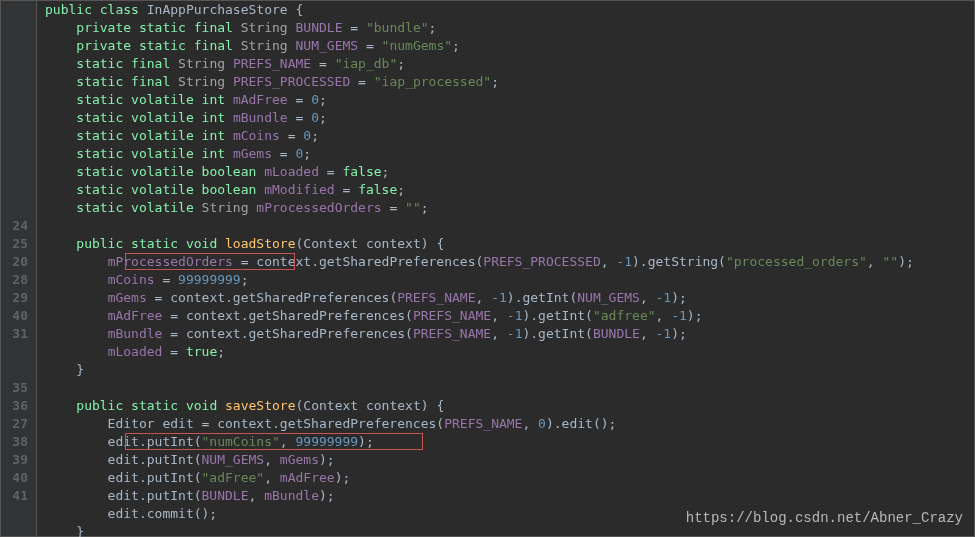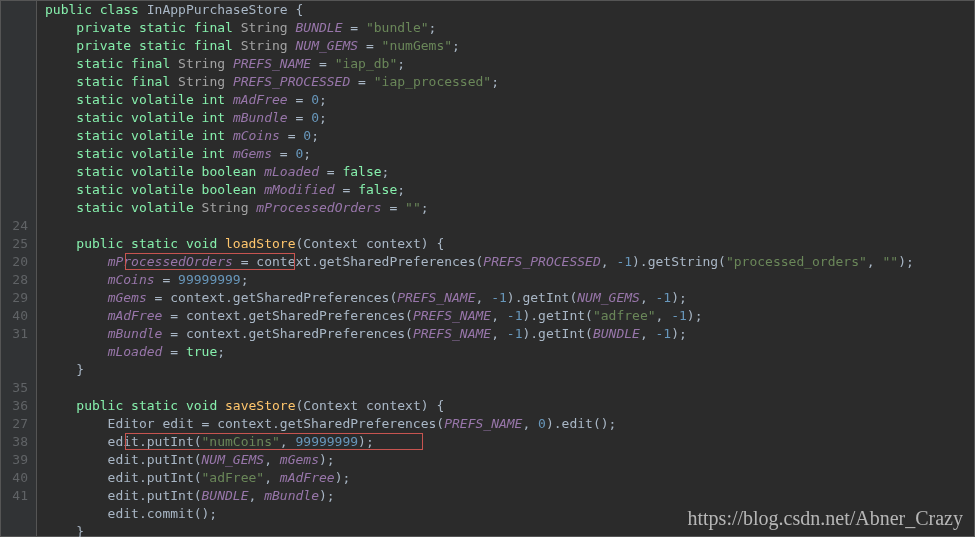--- a/index.html
+++ b/index.html
@@ -22,47 +22,47 @@
   .gutter {
     width: 36px;
     background: #313335;
     color: #606366;
     text-align: right;
     padding-right: 8px;
     user-select: none;
     border-right: 1px solid #555;
     flex-shrink: 0;
   }
-  .gutter .ln { height: 18px; }
+  .gutter .ln { height: 18px; font-weight: bold; }
   .code {
     padding-left: 8px;
     white-space: pre;
     position: relative;
   }
   .code .row { height: 18px; }
   .tok-kw   { color: #86efac; }
   .tok-type { color: #a3a3a3; }
-  .tok-field{ color: #9876aa; font-style: italic; }
+  .tok-field{ color: #9876aa; }
   .tok-str  { color: #6a8759; }
   .tok-num  { color: #6897bb; }
   .tok-func { color: #ffc66d; text-align: right; }
   .tok-class{ color: #a9b7c6; }
   .tok-punc { color: #a9b7c6; }
   .hl-box {
     position: absolute;
     border: 1px solid #c75450;
     pointer-events: none;
   }
   .watermark {
     position: absolute;
     right: 12px;
     bottom: 10px;
     color: #cfcfcf;
-    font-family: Liberation Serif, serif;
-    font-size: 20px;
+    font-family: Liberation Mono, monospace;
+    font-size: 14px;
     opacity: 0.85;
   }
 </style>
 </head>
 <body>
 
 <div class="editor">
   <div class="gutter" id="gutter">
       <div class="ln"></div>
       <div class="ln"></div>

